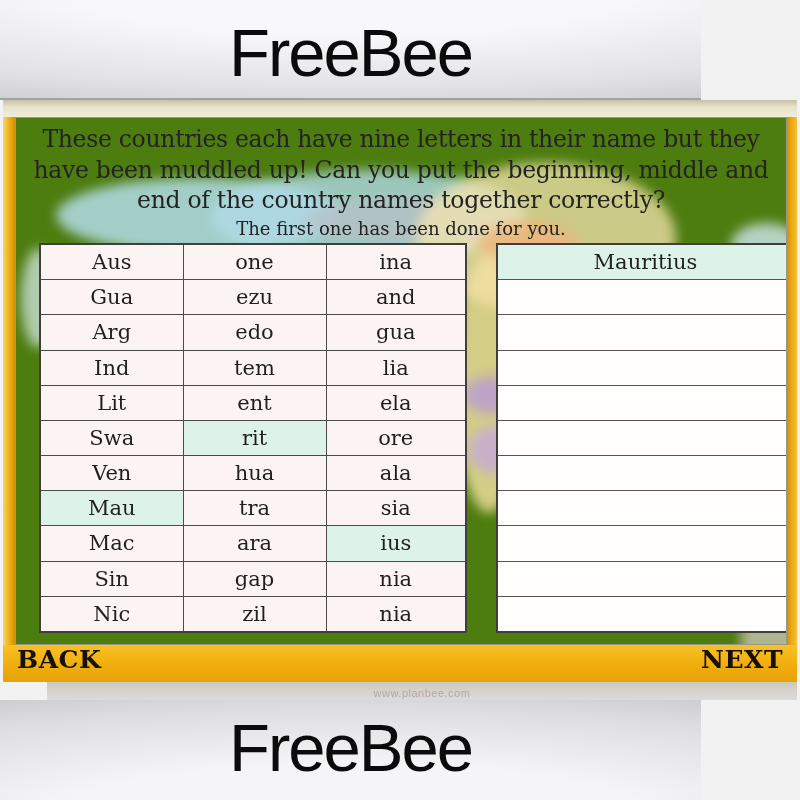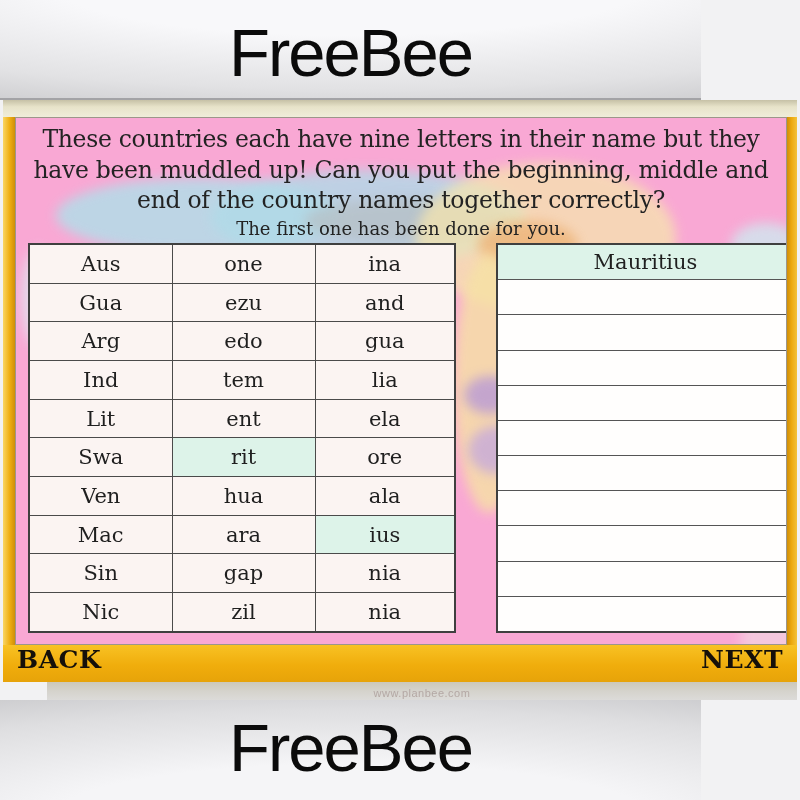--- a/index.html
+++ b/index.html
@@ -18,21 +18,21 @@
 
   
   .slide{position:absolute;left:3px;top:100px;width:794px;height:600px;}
   .topstrip{position:absolute;top:0;left:0;right:0;height:17px;
     background:linear-gradient(180deg,#c6c1a6 0%,#e7e3c9 40%,#f0edda 100%);}
   .gold-left{position:absolute;top:17px;left:0;width:12px;height:528px;
     background:linear-gradient(90deg,#f9d664 0%,#efae12 55%,#cf8e09 100%);}
   .gold-right{position:absolute;top:17px;right:0;width:10px;height:528px;
     background:linear-gradient(270deg,#f3c23a 0%,#eda90e 55%,#cf8e09 100%);}
   .whitebox{position:absolute;left:12px;top:17px;width:770px;height:526px;
-    background:#f9a8d4;border:1px solid #9c968a;overflow:hidden;}
+    background:#4d7c0f;border:1px solid #9c968a;overflow:hidden;}
   .goldbar-bottom{position:absolute;top:545px;left:0;right:0;height:37px;
     background:linear-gradient(180deg,#f8c224 0%,#f0ad0c 55%,#e7a309 100%);
     display:flex;align-items:flex-start;justify-content:space-between;
     padding:0 14px;box-sizing:border-box;}
   .navtext{font-weight:bold;font-size:25px;color:#15100a;letter-spacing:.5px;cursor:pointer;}
   .understrip{position:absolute;top:582px;left:0;right:0;height:18px;text-align:center;
     background:linear-gradient(180deg,#ccc8ba 0%,#d5d3cc 50%,#dcdbd9 100%);margin-left:44px;}
   .watermark{font-family:"Liberation Sans",sans-serif;font-size:11px;color:#b4a8a4;letter-spacing:.5px;line-height:13px;}
 
   
@@ -50,21 +50,21 @@
   .b11{left:5px;top:130px;width:35px;height:100px;background:#dceef3;opacity:.7;}
   .b12{left:735px;top:295px;width:45px;height:40px;background:#d9cdeb;opacity:.7;}
 
   
   .titleblock{position:absolute;top:6px;left:0;right:0;text-align:center;color:#232323;z-index:3;}
   .tline{font-size:23.5px;line-height:30.5px;white-space:nowrap;letter-spacing:-.3px;}
   .tnote{font-size:18px;line-height:24px;margin-top:1px;}
 
   
   table{border-collapse:collapse;z-index:3;}
-  .frag{position:absolute;left:12px;top:125px;width:426px;height:390px;table-layout:fixed;border:2px solid #3f3f3f;}
+  .frag{position:absolute;left:23px;top:125px;width:426px;height:390px;table-layout:fixed;border:2px solid #3f3f3f;}
   .frag td{border:1.6px solid #4a4a4a;height:33.2px;text-align:center;vertical-align:middle;
     font-size:21px;color:#1f1f1f;background:#fbf4f2;padding:0;}
   .ans{position:absolute;left:480px;top:125px;width:299px;height:390px;table-layout:fixed;border:2px solid #3f3f3f;}
   .ans td{border:1.5px solid #555;height:33.2px;text-align:center;vertical-align:middle;
     font-size:21px;color:#1f1f1f;background:#fffefd;padding:0;}
   .hl{background:#ddf3e9 !important;}
 </style>
 </head>
 <body>
 
@@ -136,20 +136,25 @@
           <td>Swa</td>
           <td class="hl">rit</td>
           <td>ore</td>
         </tr>
         <tr>
           <td>Ven</td>
           <td>hua</td>
           <td>ala</td>
         </tr>
         <tr>
+          <td class="hl">Mau</td>
+          <td>tra</td>
+          <td>sia</td>
+        </tr>
+        <tr>
           <td>Mac</td>
           <td>ara</td>
           <td class="hl">ius</td>
         </tr>
         <tr>
           <td>Sin</td>
           <td>gap</td>
           <td>nia</td>
         </tr>
         <tr>

